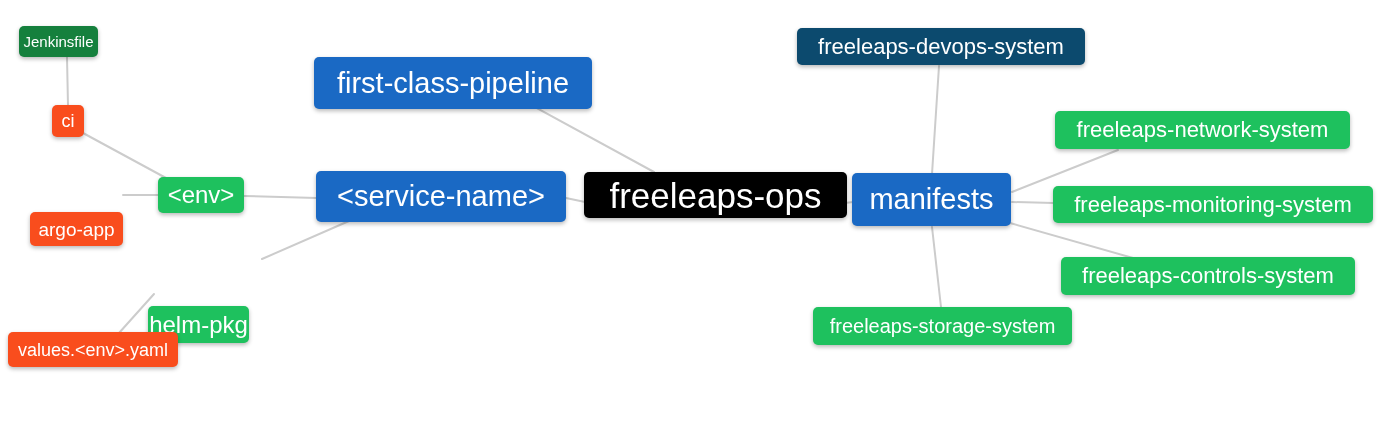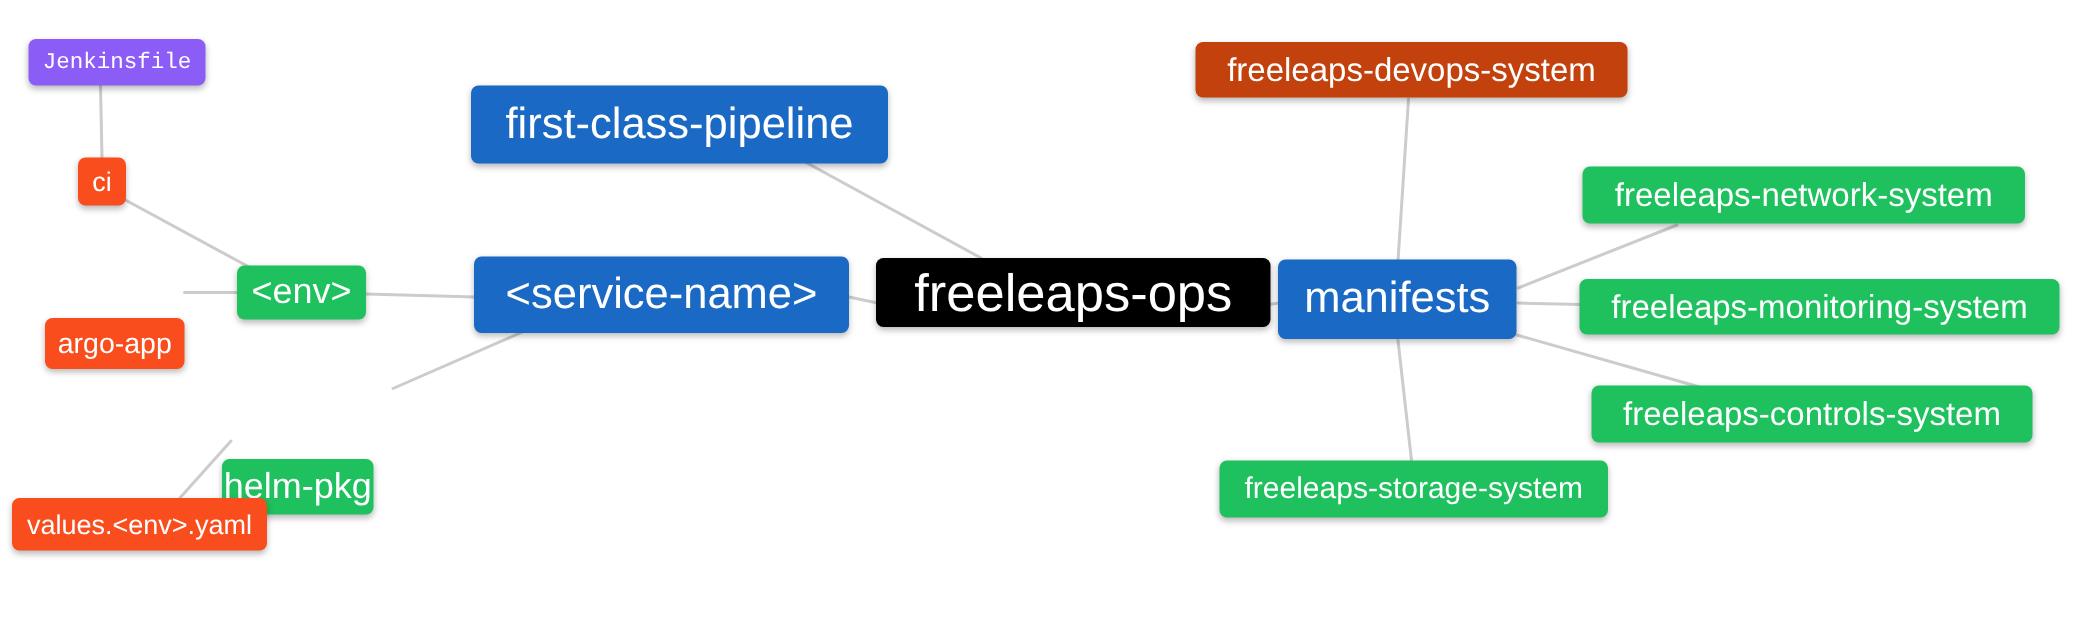--- a/index.html
+++ b/index.html
@@ -53,29 +53,29 @@
       <line x1="502" y1="89" x2="654" y2="172" stroke="#cccccc" stroke-width="2" stroke-linecap="round"></line>
       <line x1="566" y1="198" x2="585" y2="202" stroke="#cccccc" stroke-width="2" stroke-linecap="round"></line>
       <line x1="845" y1="203" x2="853" y2="202" stroke="#cccccc" stroke-width="2" stroke-linecap="round"></line>
       <line x1="932" y1="174" x2="939" y2="66" stroke="#cccccc" stroke-width="2" stroke-linecap="round"></line>
       <line x1="1012" y1="192" x2="1118" y2="150" stroke="#cccccc" stroke-width="2" stroke-linecap="round"></line>
       <line x1="1012" y1="202" x2="1054" y2="203" stroke="#cccccc" stroke-width="2" stroke-linecap="round"></line>
       <line x1="1010" y1="223" x2="1133" y2="258" stroke="#cccccc" stroke-width="2" stroke-linecap="round"></line>
       <line x1="932" y1="227" x2="941" y2="307" stroke="#cccccc" stroke-width="2" stroke-linecap="round"></line>
     </svg>
   <div id="nodes">
-      <div class="node" style="left: 19px; top: 26px; width: 118px; height: 31px; font-size: 15px; background: #8b5cf6; font-family: Liberation Mono, monospace;">Jenkinsfile</div>
+      <div class="node" style="left: 19px; top: 26px; width: 79px; height: 31px; font-size: 15px; background: #15803d;">Jenkinsfile</div>
       <div class="node" style="left: 52px; top: 105px; width: 32px; height: 32px; font-size: 18px; background: rgb(249, 77, 29);">ci</div>
       <div class="node" style="left: 30px; top: 177px; width: 93px; height: 34px; font-size: 19px; background: rgb(249, 77, 29); margin-top: 35px;">argo-app</div>
       <div class="node" style="left: 158px; top: 177px; width: 86px; height: 36px; font-size: 24px; background: rgb(30, 193, 94);">&lt;env&gt;</div>
       <div class="node" style="left: 148px; top: 258px; width: 101px; height: 37px; font-size: 24px; background: rgb(30, 193, 94); margin-top: 48px;">helm-pkg</div>
       <div class="node" style="left: 8px; top: 332px; width: 170px; height: 35px; font-size: 18px; background: rgb(249, 77, 29);">values.&lt;env&gt;.yaml</div>
       <div class="node" style="left: 314px; top: 37px; width: 278px; height: 52px; font-size: 29px; background: rgb(26, 105, 196); margin-top: 20px;">first-class-pipeline</div>
       <div class="node" style="left: 316px; top: 171px; width: 250px; height: 51px; font-size: 29px; background: rgb(26, 105, 196);">&lt;service-name&gt;</div>
       <div class="node" style="left: 584px; top: 172px; width: 263px; height: 46px; font-size: 35px; background: #000000;">freeleaps-ops</div>
       <div class="node" style="left: 852px; top: 173px; width: 159px; height: 53px; font-size: 29px; background: rgb(26, 105, 196);">manifests</div>
-      <div class="node" style="left: 797px; top: 28px; width: 288px; height: 37px; font-size: 22px; background: #c2410c; text-align: center;">freeleaps-devops-system</div>
+      <div class="node" style="left: 797px; top: 28px; width: 288px; height: 37px; font-size: 22px; background: #0c4a6e; text-align: center;">freeleaps-devops-system</div>
       <div class="node" style="left: 1055px; top: 111px; width: 295px; height: 38px; font-size: 22px; background: rgb(30, 193, 94);">freeleaps-network-system</div>
       <div class="node" style="left: 1053px; top: 186px; width: 320px; height: 37px; font-size: 22px; background: rgb(30, 193, 94);">freeleaps-monitoring-system</div>
       <div class="node" style="left: 1061px; top: 257px; width: 294px; height: 38px; font-size: 22px; background: rgb(30, 193, 94);">freeleaps-controls-system</div>
       <div class="node" style="left: 813px; top: 307px; width: 259px; height: 38px; font-size: 20px; background: rgb(30, 193, 94);">freeleaps-storage-system</div>
     </div>
 </div>
 
 </body></html>

